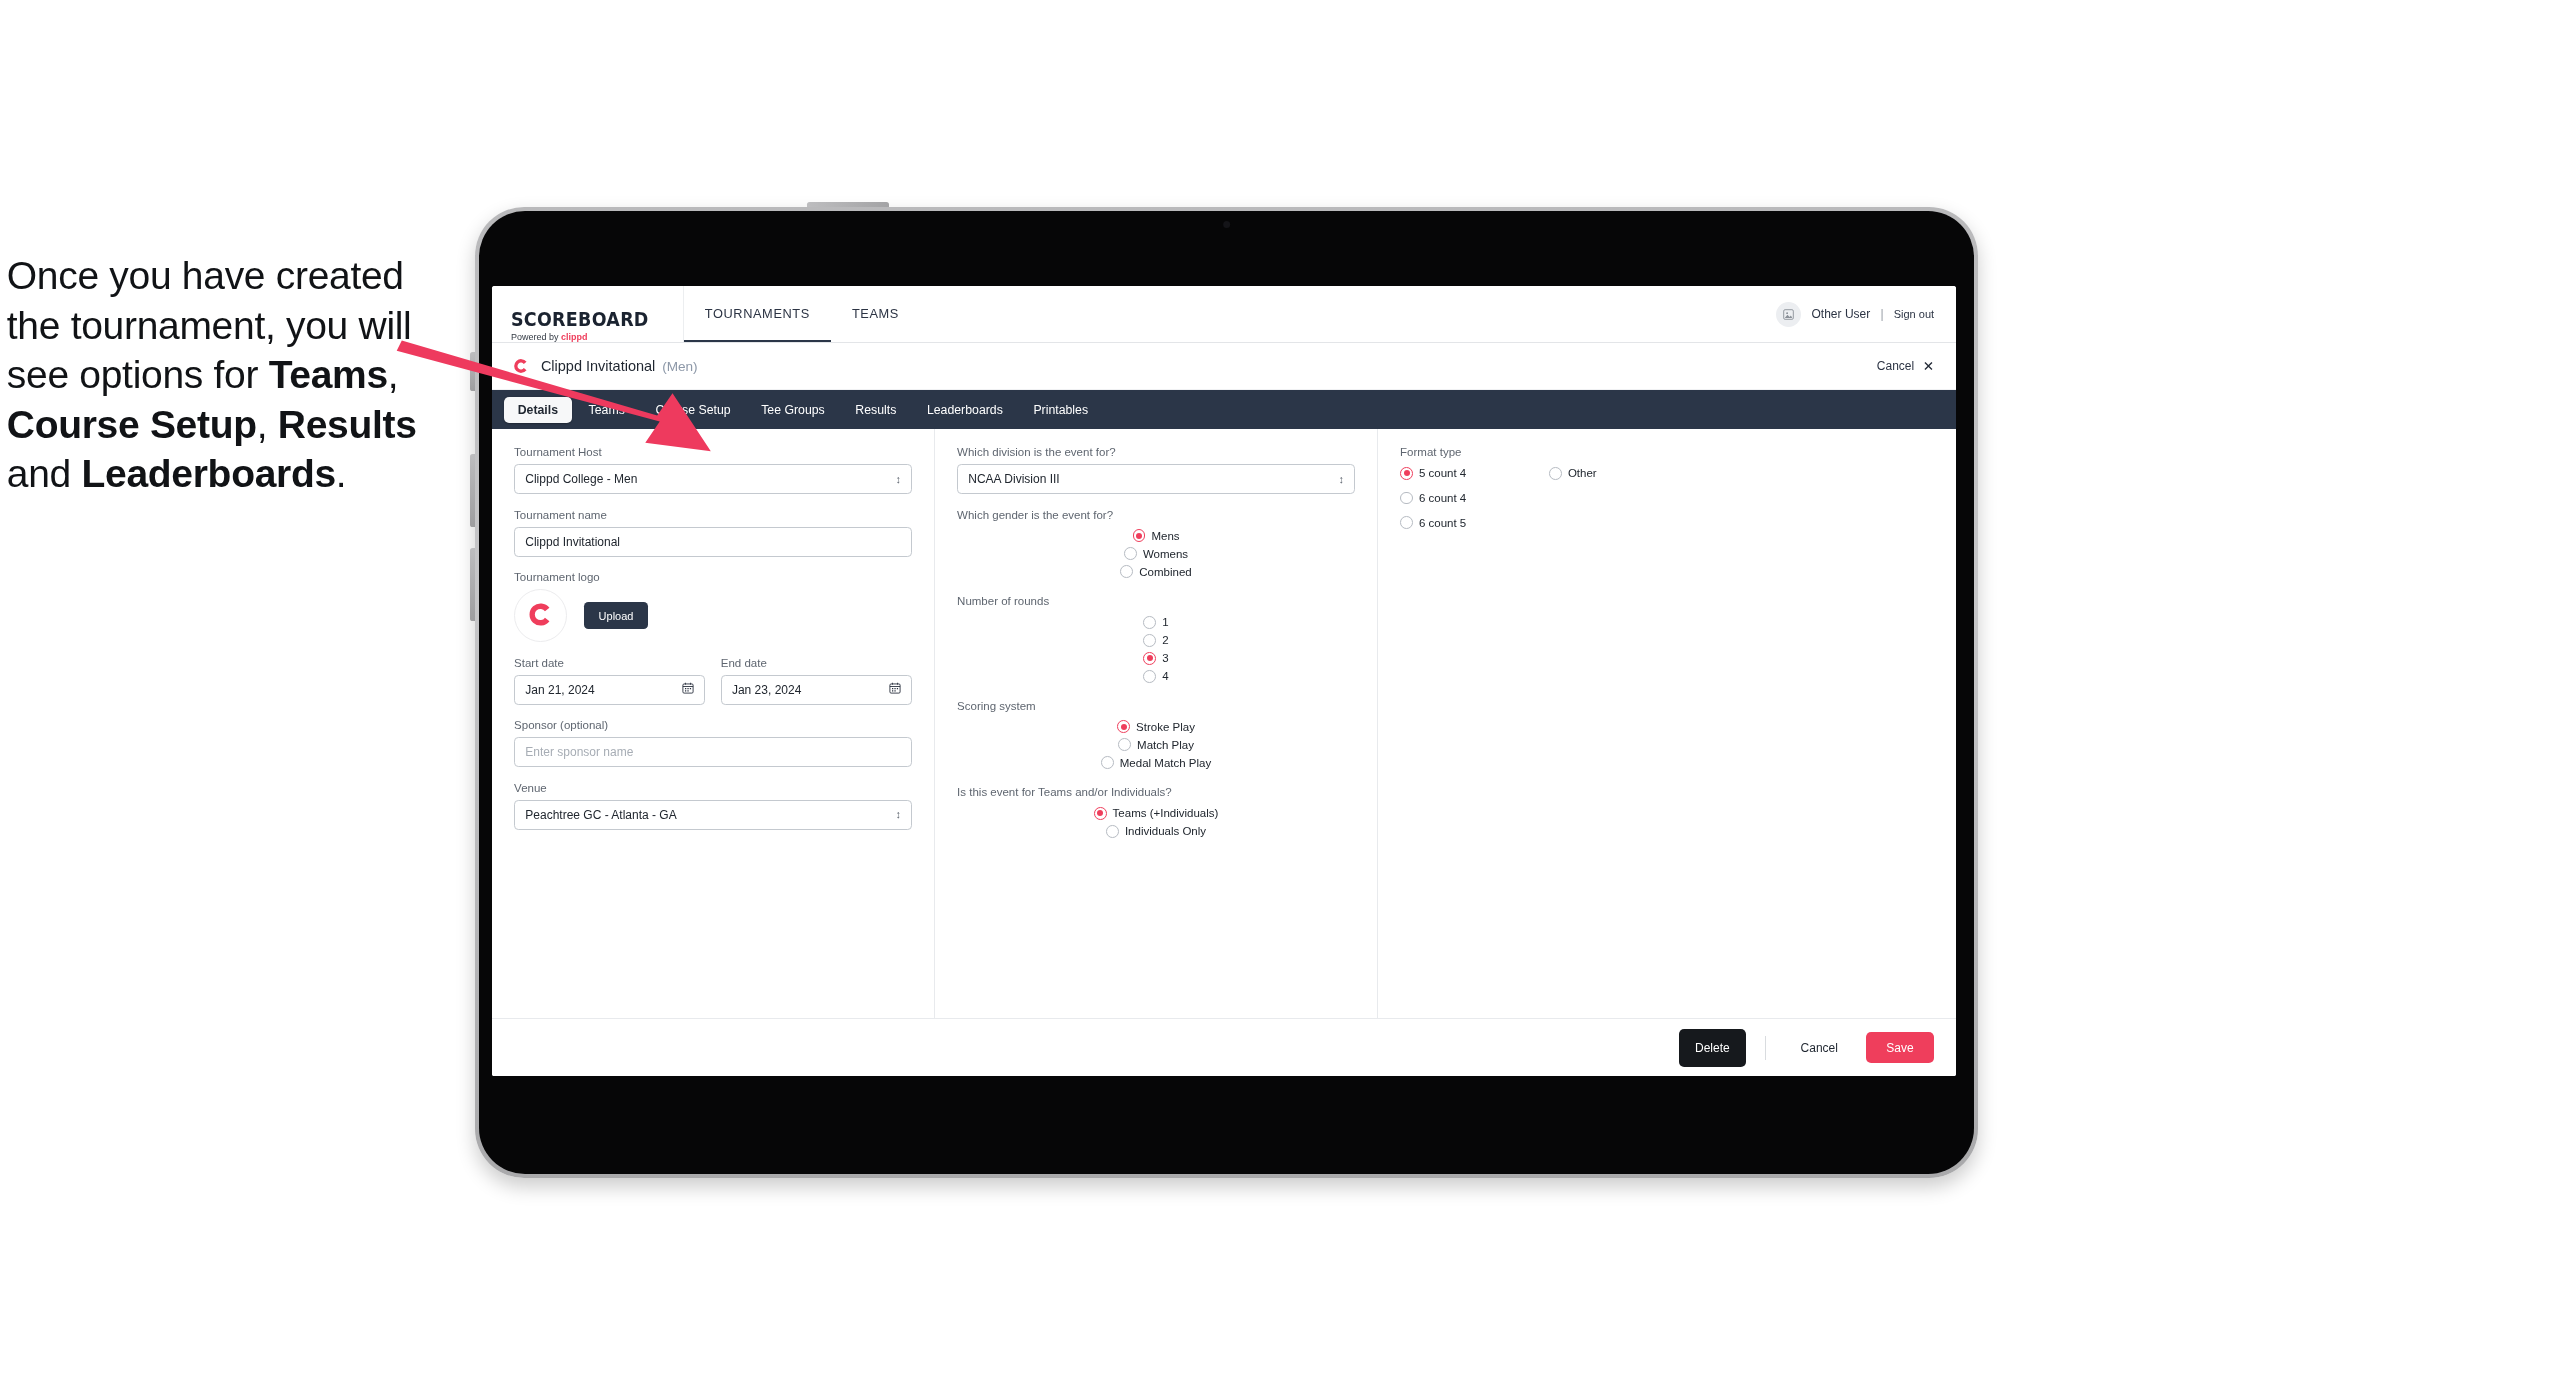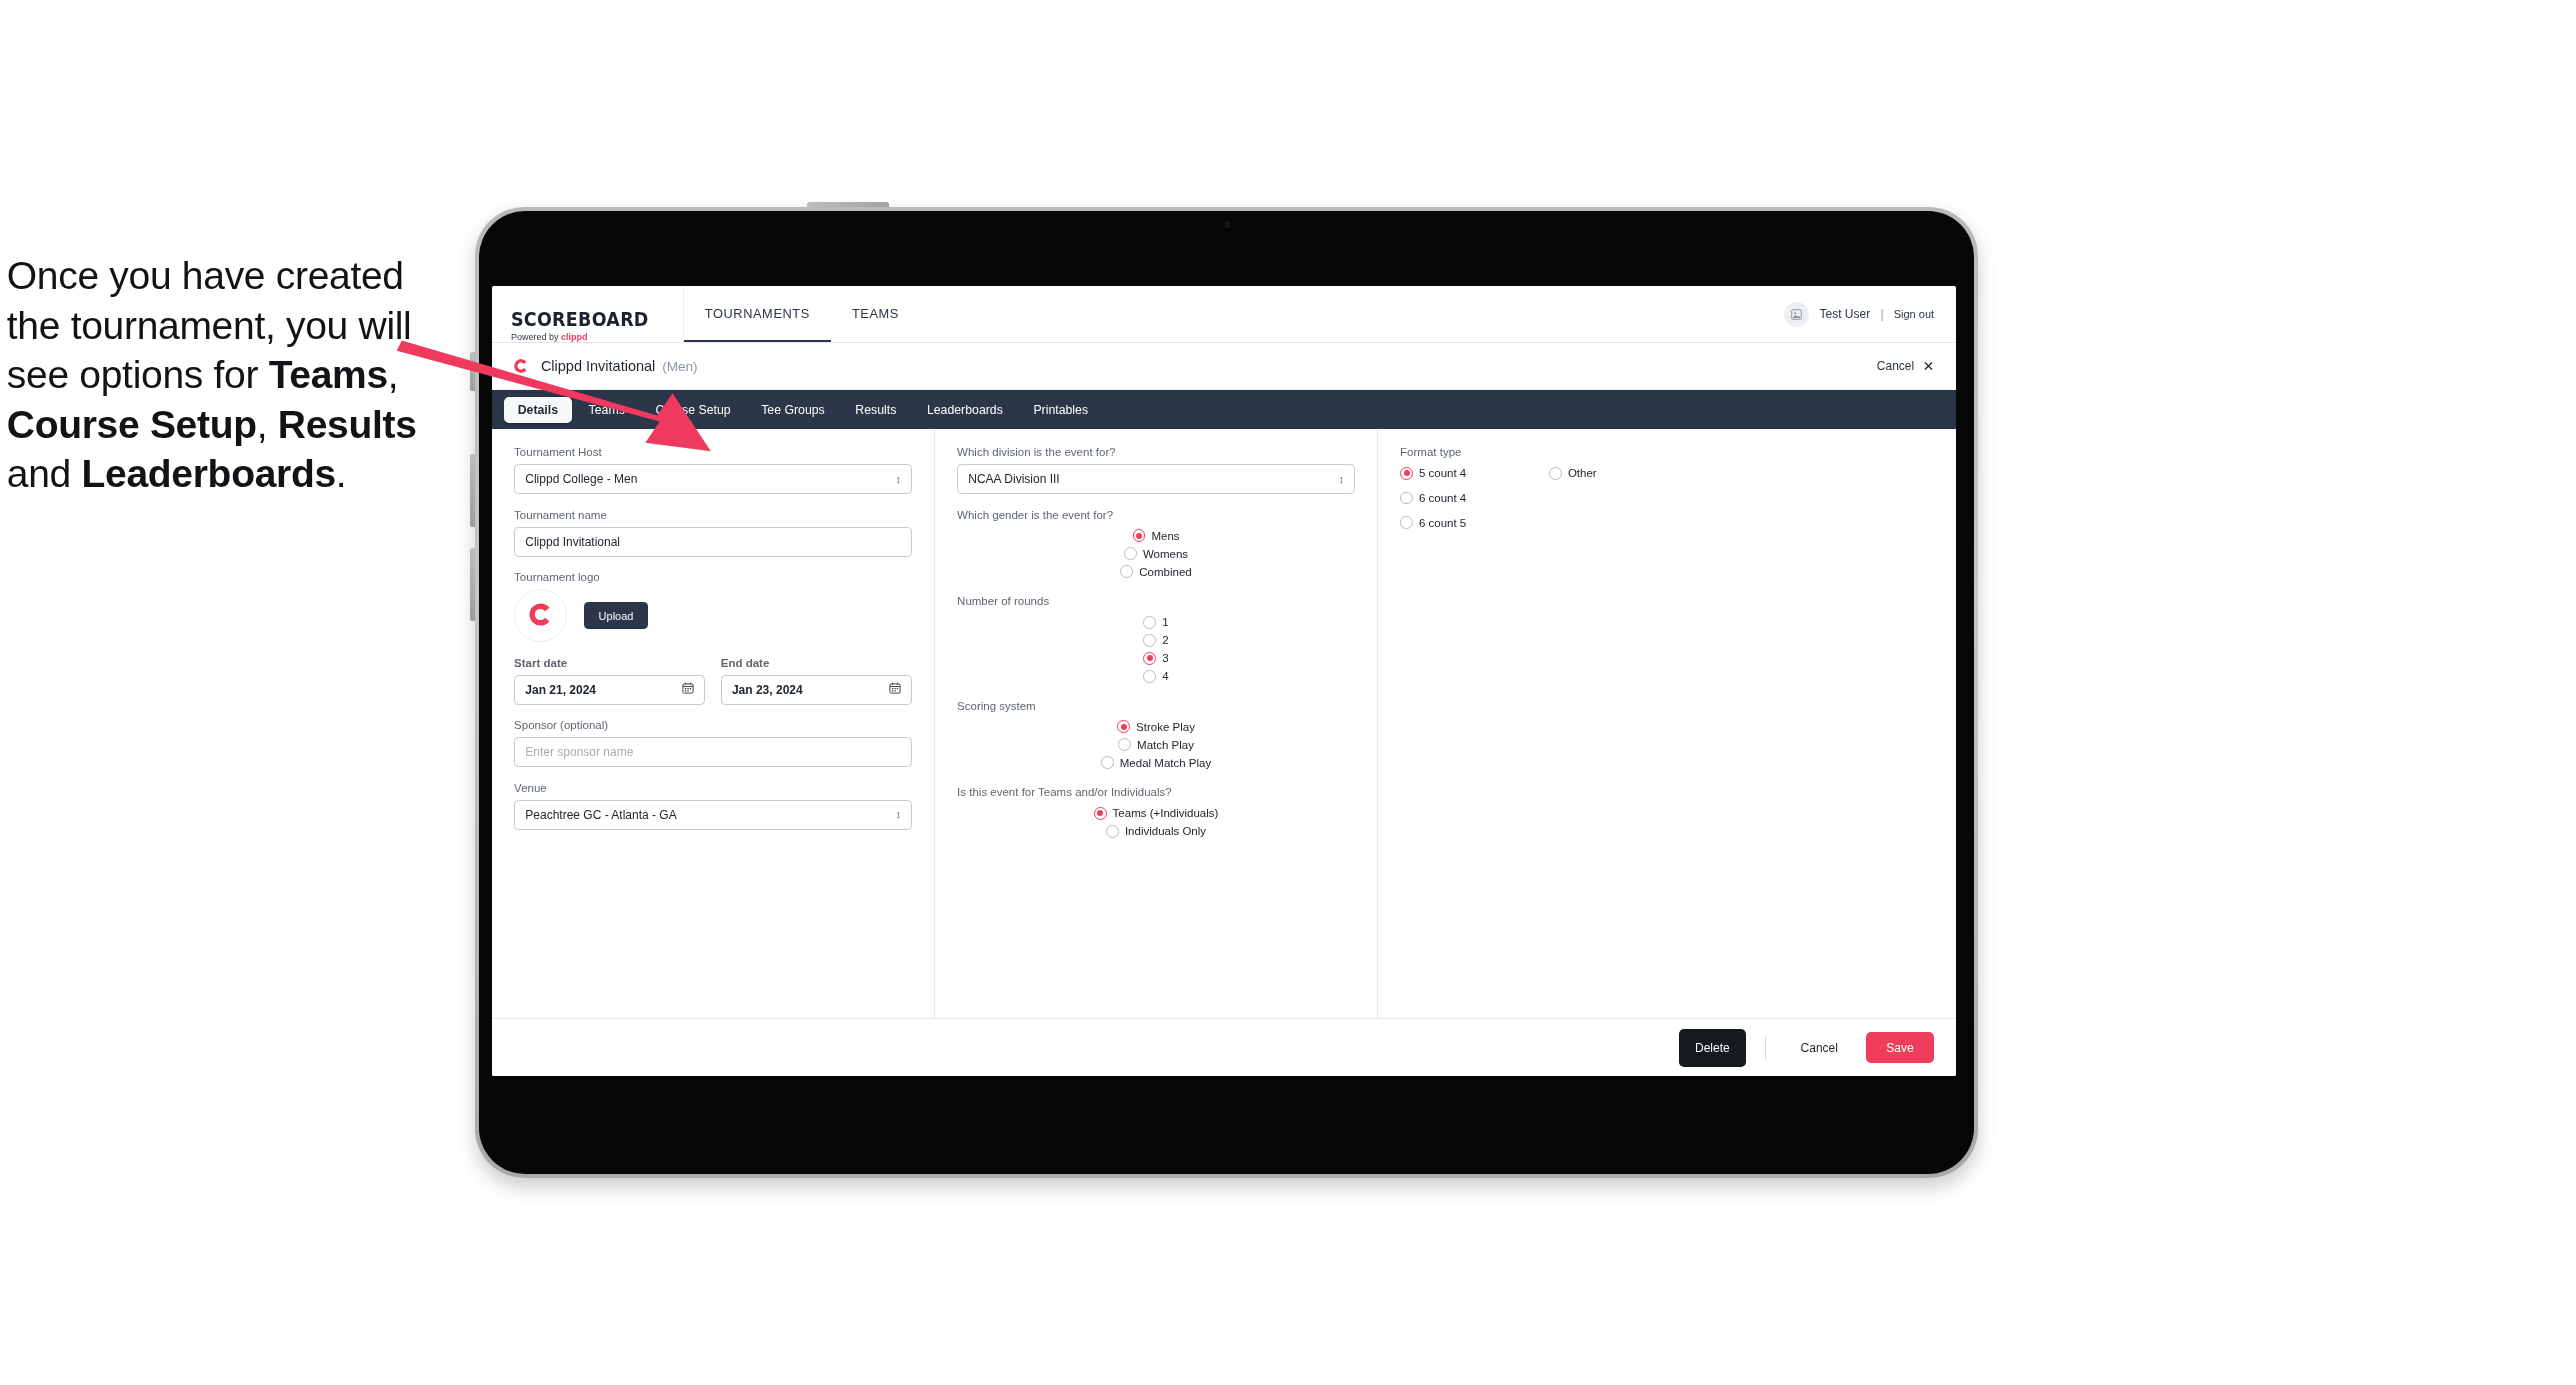--- a/index.html
+++ b/index.html
@@ -200,21 +200,21 @@
     width: 53px; height: 53px; border-radius: 50%;
     border: 0.9px solid #ececee;
     display: flex; align-items: center; justify-content: center;
   }
   .upload-btn {
     background: #2b3648; color: #fff;
     font-size: 11px; padding: 7.7px 14.5px; border-radius: 4.3px;
     cursor: pointer;
   }
 
-  .daterow { display: flex; gap: 15.3px; font-weight: bold; }
+  .daterow { display: flex; gap: 15.3px; }
   .daterow .dcol { flex: 1; }
 
   
   .radio-row { display: flex; align-items: center; flex-wrap: wrap; gap: 0 15.3px; flex-direction: column; }
   .radio {
     display: flex; align-items: center; gap: 6px;
     cursor: pointer;
     padding: 2.6px 0;
   }
   .dot {
@@ -298,21 +298,21 @@
           <div class="topnav-spacer"></div>
 
           <div class="topnav-right">
             <div class="avatar">
               <svg width="11" height="11" viewBox="0 0 16 16" aria-hidden="true">
                 <rect x="1" y="1" width="14" height="14" rx="2" fill="none" stroke="#8a9098" stroke-width="1.3"></rect>
                 <circle cx="6" cy="6" r="1.4" fill="#8a9098"></circle>
                 <path d="M2.5 13 L6.5 8.5 L9.5 11.5 L11.5 9.5 L13.5 13 Z" fill="#8a9098"></path>
               </svg>
             </div>
-            <div class="user-name">Test User</div>
+            <div class="user-name">Other User</div>
             <div class="sep-bar">|</div>
             <div class="signout">Sign out</div>
           </div>
         </div>
 
         <div class="titlerow">
           <div class="t-logo">
             <svg width="18" height="18" viewBox="0 0 24 24" aria-hidden="true">
               <path d="M19.4 6.4A9.2 9.2 0 1 0 19.4 17.6 L15.7 14.6 A4.6 4.6 0 1 1 15.7 9.4 Z" fill="#ef3e5c"></path>
             </svg>

